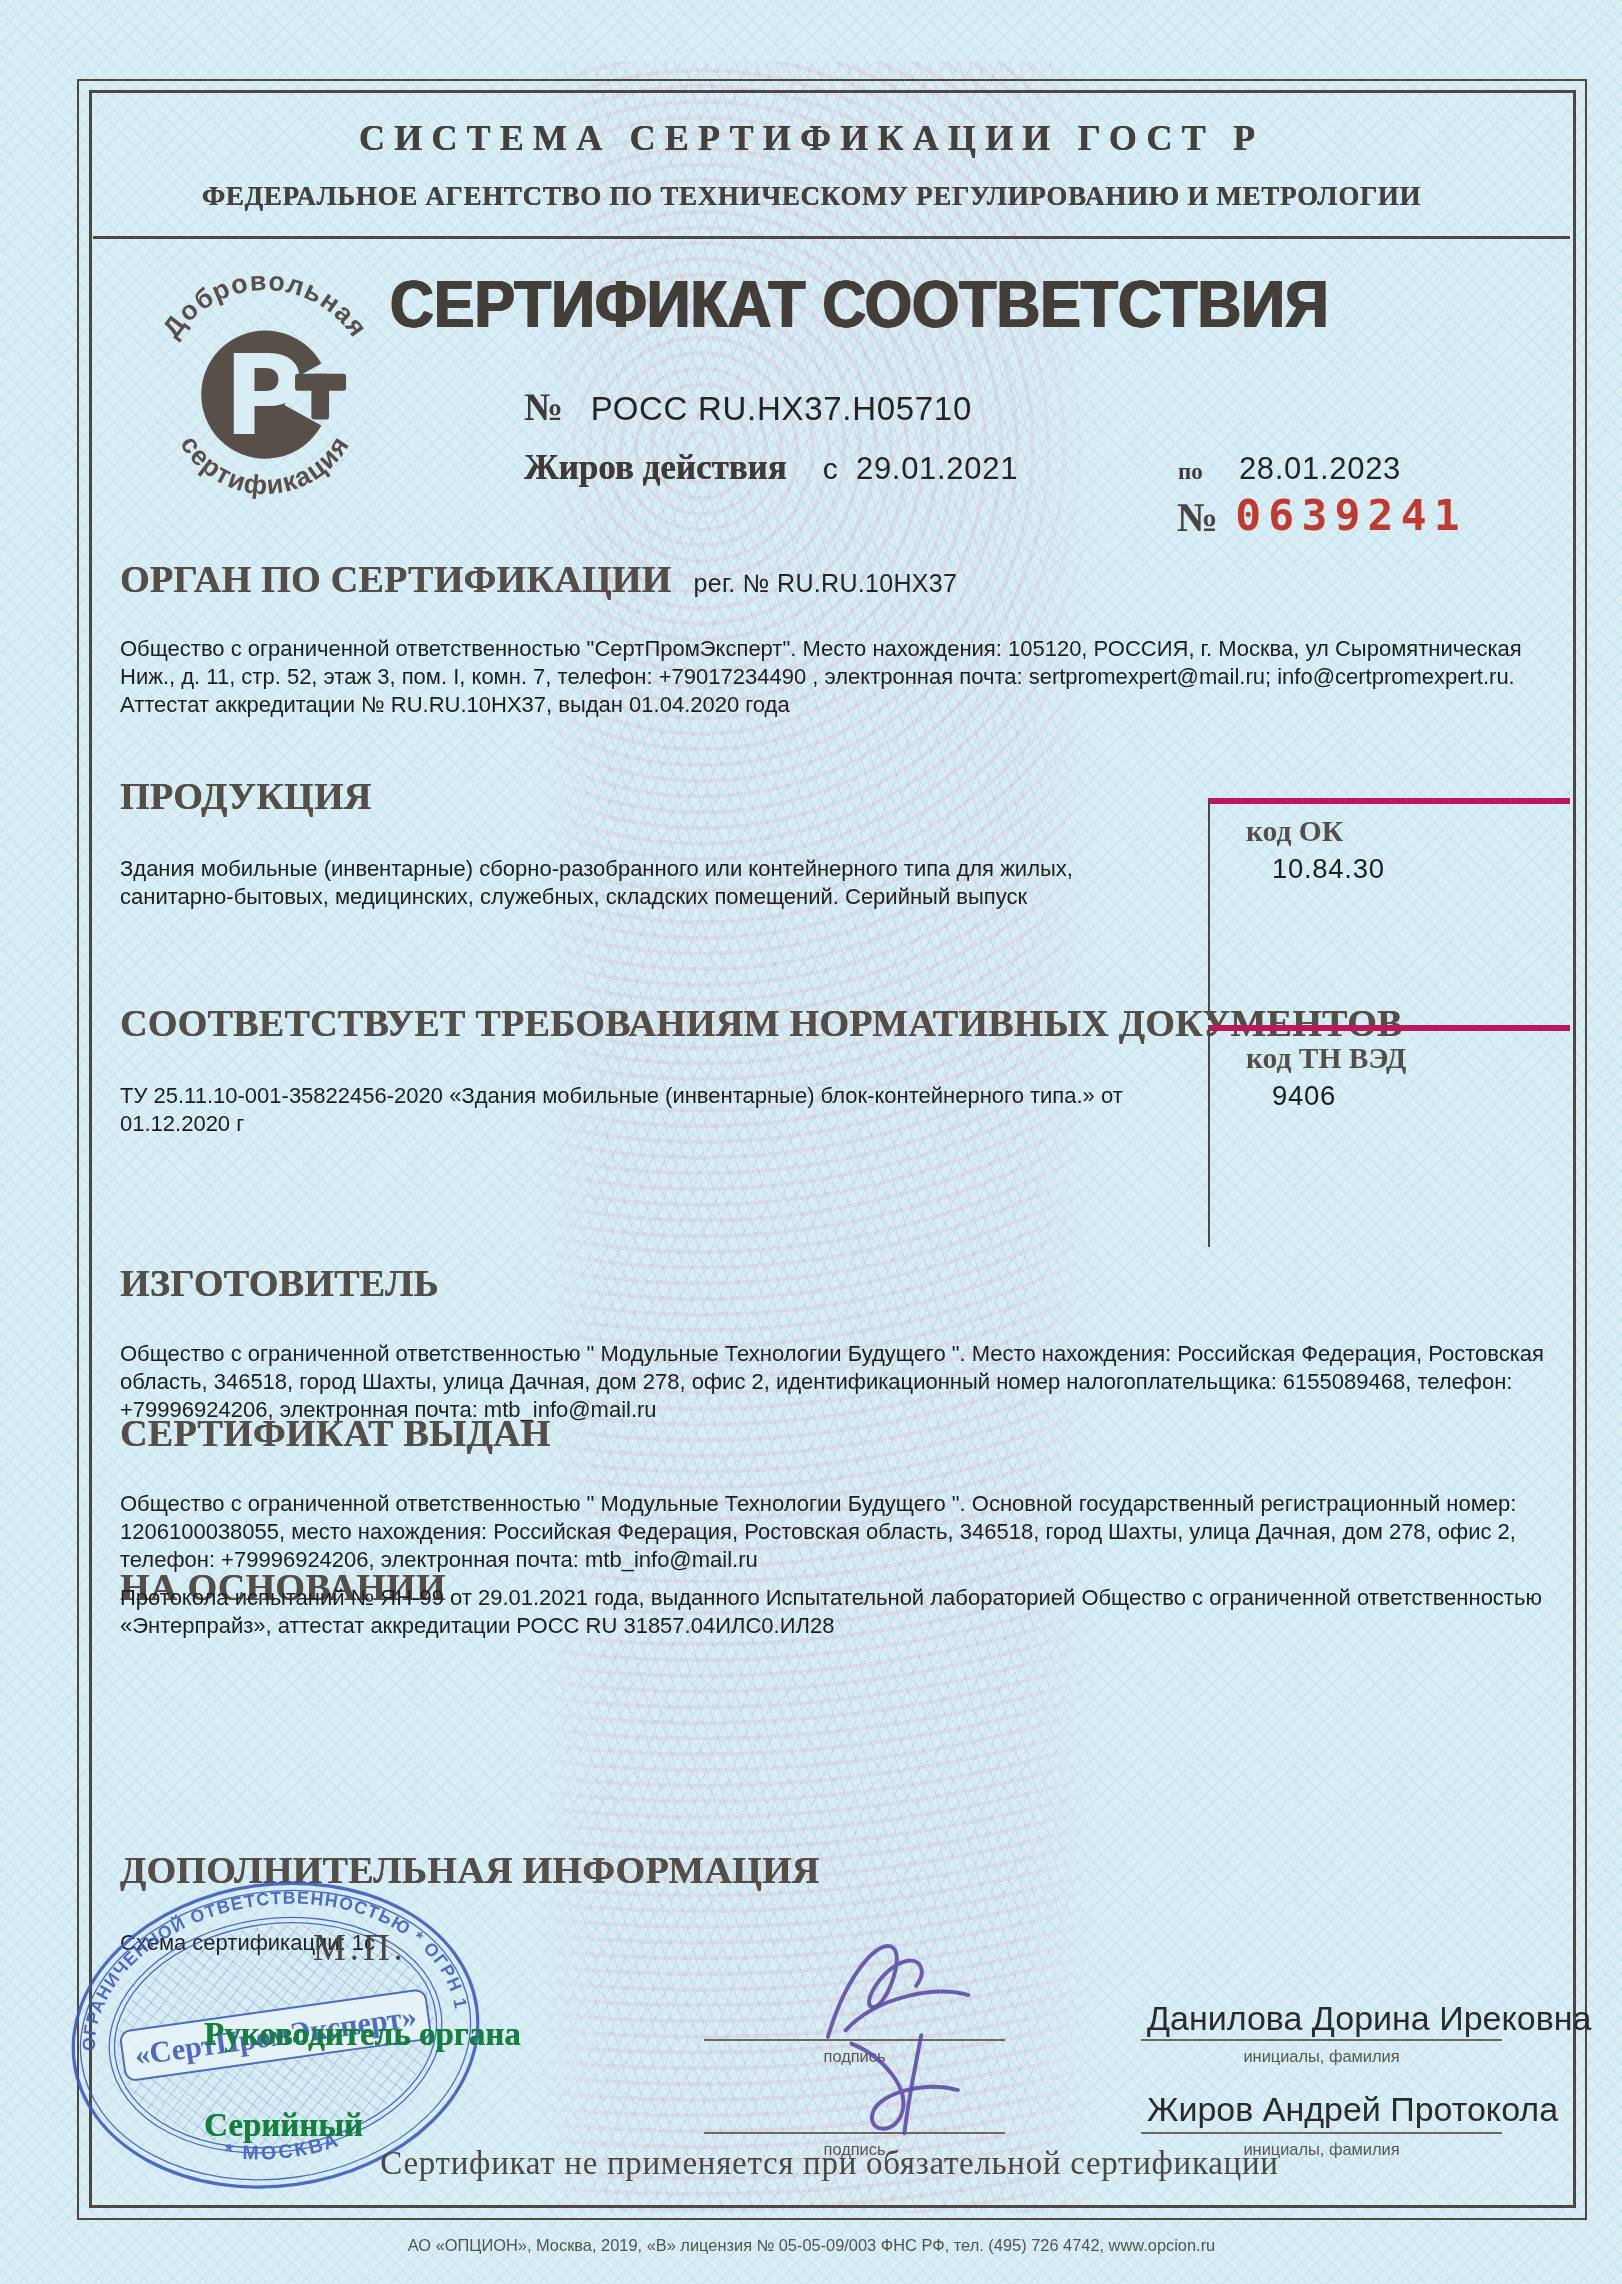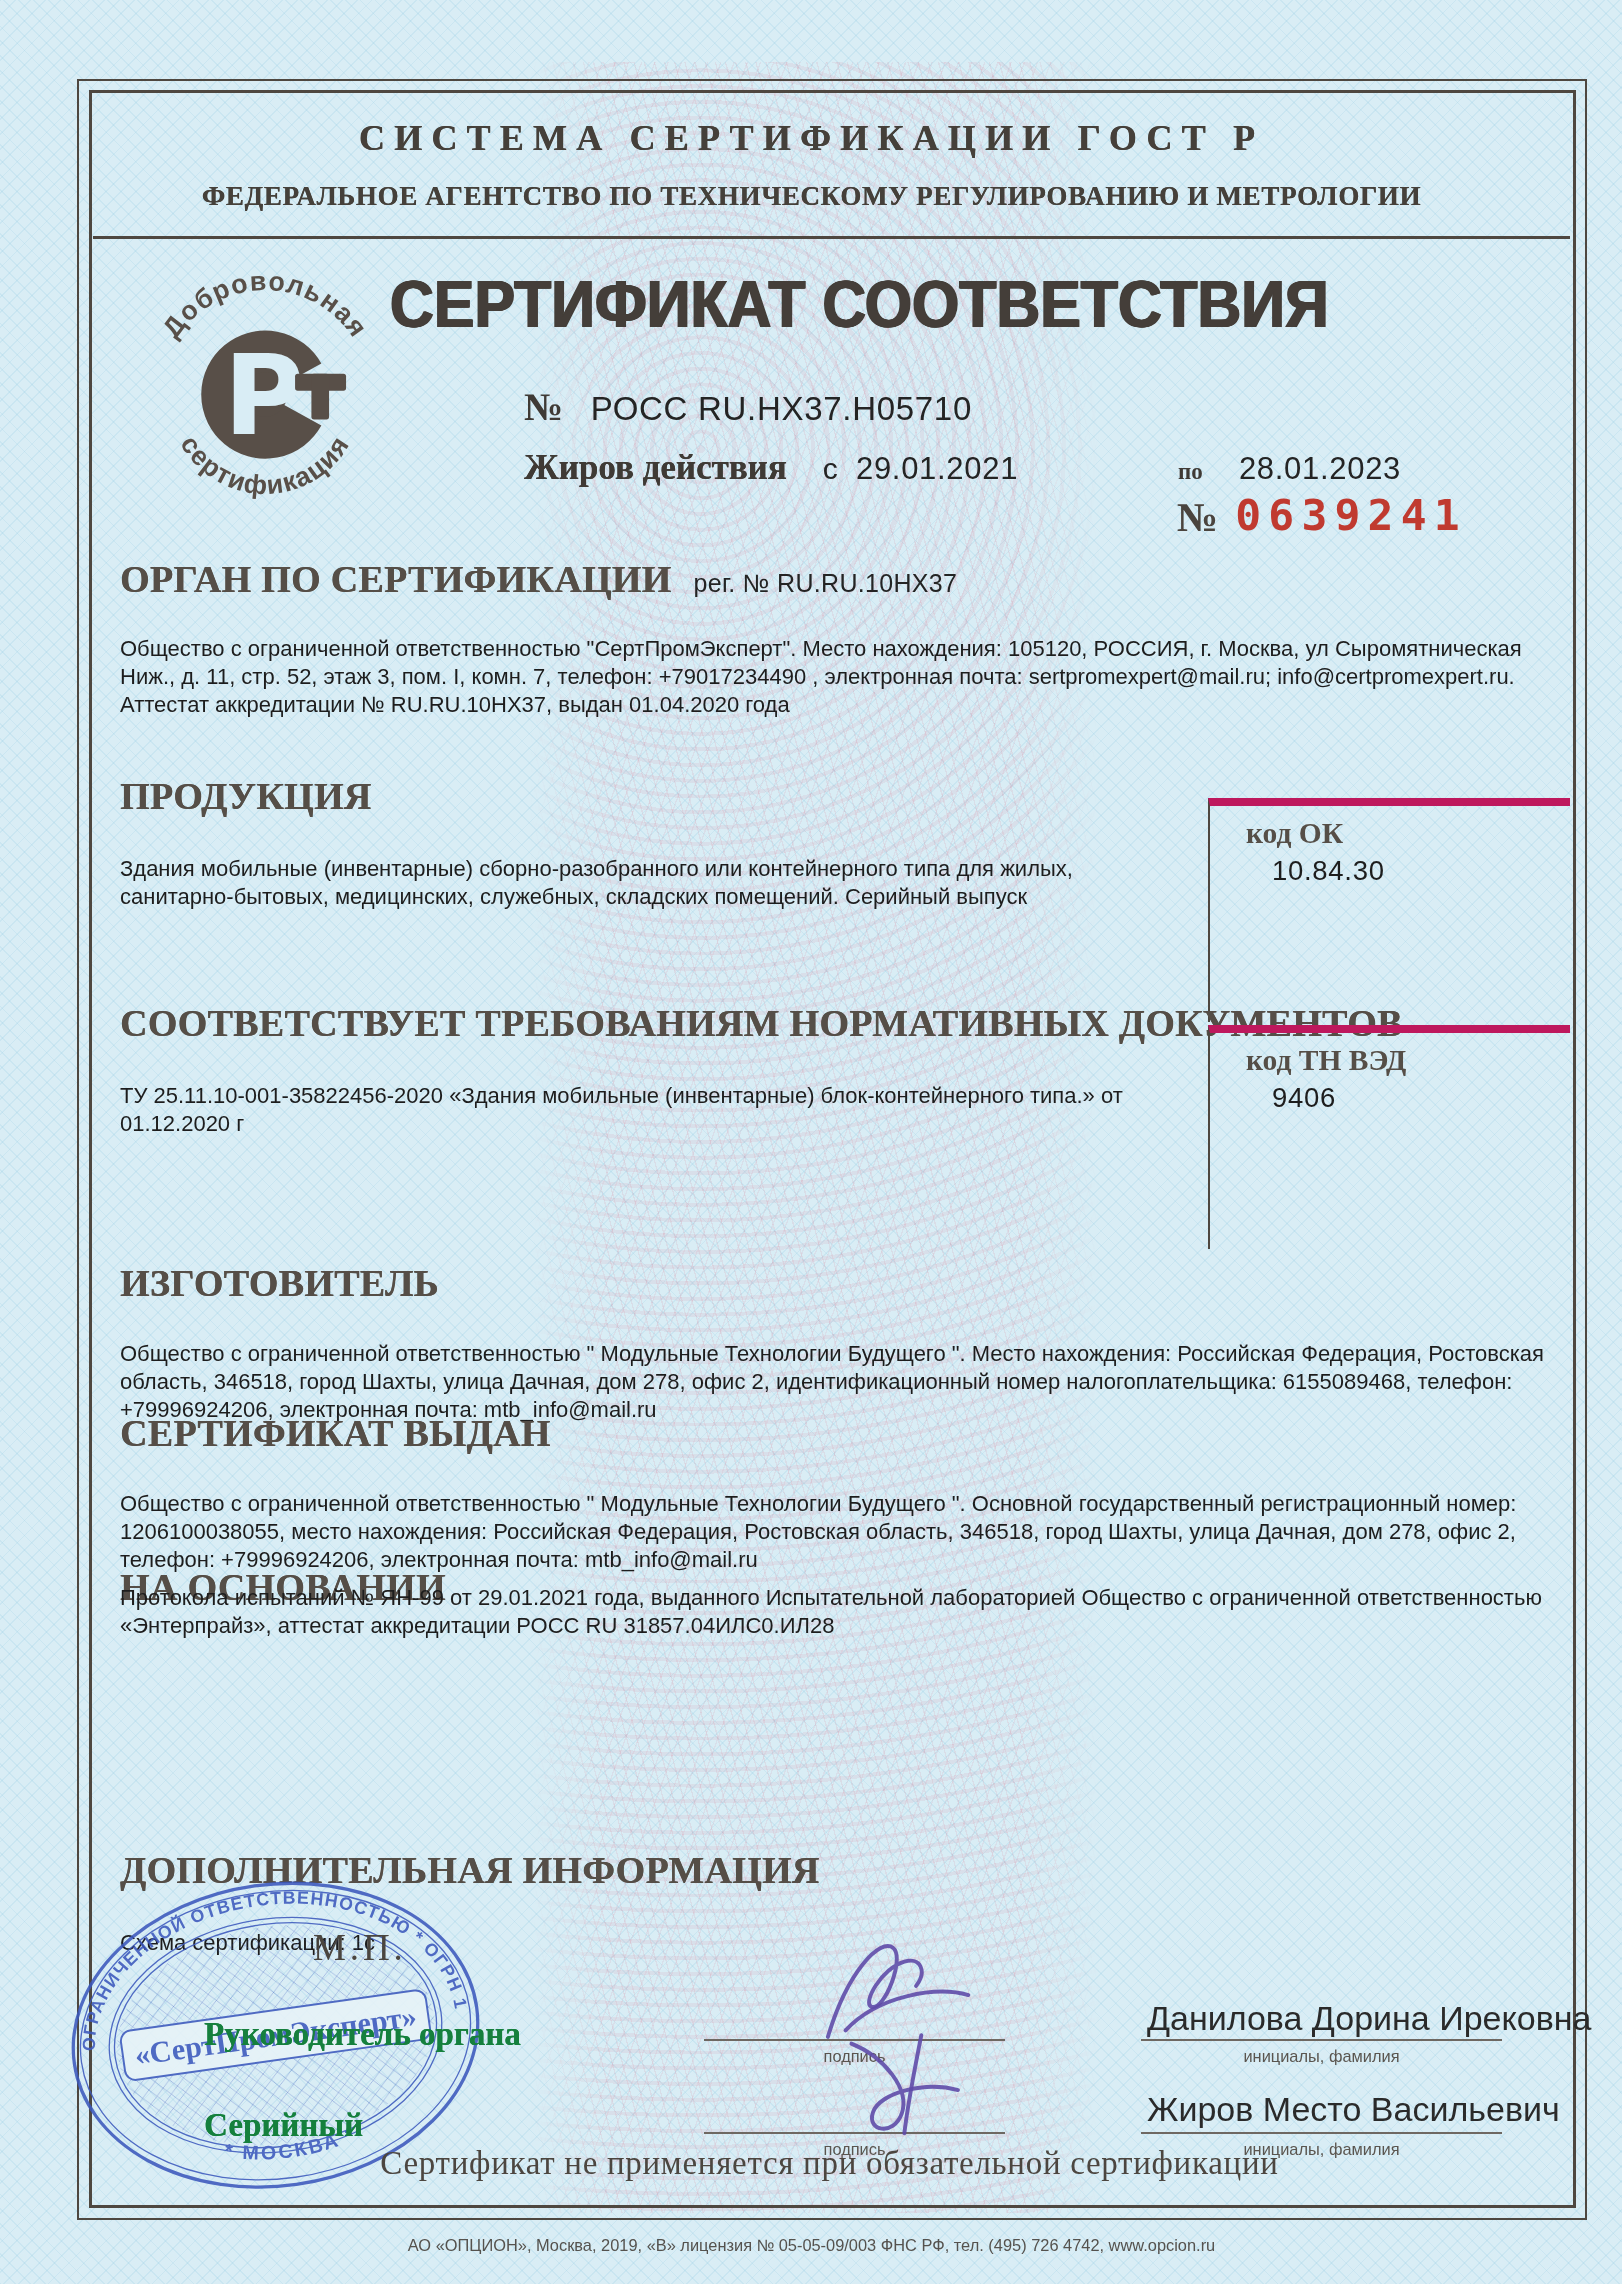--- a/index.html
+++ b/index.html
@@ -75,21 +75,21 @@
   .sec-title{
     font-family:"Liberation Serif",serif;font-weight:bold;font-size:38px;
     color:#554e47;letter-spacing:0.3px;text-shadow:0.3px 0 0 currentColor;white-space:nowrap;
   }
   .sec-body{
     font-family:"Liberation Sans",sans-serif;font-size:22px;line-height:28px;color:#1d1d1d;margin-top:42px;
   }
   .abs{position:absolute;}
   .reg-label{font-family:"Liberation Sans",sans-serif;font-size:25px;font-weight:normal;color:#242424;margin-left:22px;letter-spacing:0.3px;}
 
-  .codebox{position:absolute;border-top:8px solid #be185d;border-left:2px solid #4e4740;width:360px;}
+  .codebox{position:absolute;border-top:6px solid #be185d;border-left:2px solid #4e4740;width:360px;}
   .codebox .cb-label{font-family:"Liberation Serif",serif;font-weight:bold;font-size:29.5px;color:#554e47;padding:10.5px 0 0 36px;}
   .codebox .cb-value{font-family:"Liberation Sans",sans-serif;font-size:27.5px;color:#1d1d1d;padding:5.2px 0 0 62px;letter-spacing:0.7px;}
 
   .mp{position:absolute;left:313px;top:1926px;font-family:"Liberation Serif",serif;font-size:37px;color:#4a453f;letter-spacing:3.9px;}
 
   .sign-label{position:absolute;font-family:"Liberation Serif",serif;font-weight:bold;font-size:33px;color:#15803d;text-shadow:0.3px 0 0 currentColor;white-space:nowrap;}
   .sign-name{position:absolute;font-family:"Liberation Sans",sans-serif;font-size:34px;color:#2a2a2a;white-space:nowrap;}
   .sign-line{position:absolute;height:2px;background:#6e6862;}
   .sign-cap{position:absolute;text-align:center;font-family:"Liberation Sans",sans-serif;font-size:16.4px;color:#5a554f;}
 
@@ -210,21 +210,21 @@
   <div class="sign-label" style="left:204px;top:2016px;">Руководитель органа</div>
   <div class="sign-line" style="left:704px;top:2039px;width:301px;"></div>
   <div class="sign-cap" style="left:704px;top:2047px;width:301px;">подпись</div>
   <div class="sign-name" style="left:1147px;top:1999px;">Данилова Дорина Ирековна</div>
   <div class="sign-line" style="left:1141px;top:2039px;width:361px;"></div>
   <div class="sign-cap" style="left:1141px;top:2047px;width:361px;">инициалы, фамилия</div>
 
   <div class="sign-label" style="left:204px;top:2107px;">Серийный</div>
   <div class="sign-line" style="left:704px;top:2132px;width:301px;"></div>
   <div class="sign-cap" style="left:704px;top:2140px;width:301px;">подпись</div>
-  <div class="sign-name" style="left:1147px;top:2090px;">Жиров Место Васильевич</div>
+  <div class="sign-name" style="left:1147px;top:2090px;">Жиров Андрей Протокола</div>
   <div class="sign-line" style="left:1141px;top:2132px;width:361px;"></div>
   <div class="sign-cap" style="left:1141px;top:2140px;width:361px;">инициалы, фамилия</div>
 
   <svg style="left:805px;top:1932px;" width="183" height="115" viewBox="0 0 280 175">
     <path class="sig-path" d="M 35,160 C 65,60 115,8 135,24 C 153,39 122,120 102,114 C 87,109 117,55 152,45 C 177,37 187,60 170,82"></path>
     <path class="sig-path" d="M 62,150 C 112,96 202,82 250,96"></path>
   </svg>
   <svg style="left:822px;top:2027px;" width="183" height="115" viewBox="0 0 280 175">
     <path class="sig-path" d="M 45,25 C 95,45 135,95 122,132 C 110,166 68,160 78,130 C 88,100 158,82 208,96"></path>
     <path class="sig-path" d="M 152,12 C 142,62 132,112 126,162"></path>

